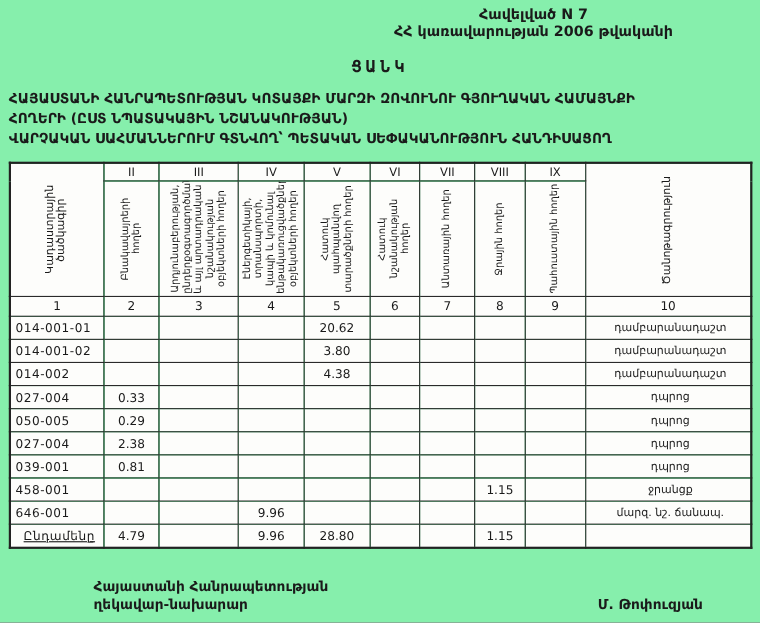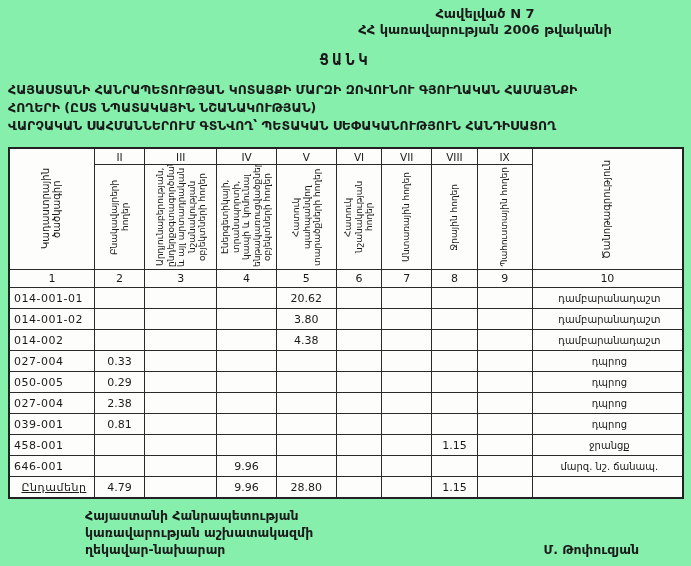--- a/index.html
+++ b/index.html
@@ -322,19 +322,18 @@
           <td>1.15</td>
           <td></td>
           <td class="note"></td>
         </tr>
       </tbody>
   </table>
 
   <div class="doc-footer">
     <div>
       <div>Հայաստանի Հանրապետության</div>
-      <div>կառավարության աշխատակազմի</div>
       <div>ղեկավար-նախարար</div>
     </div>
     <div>Մ. Թոփուզյան</div>
   </div>
 
 </div>
 
 </body></html>

